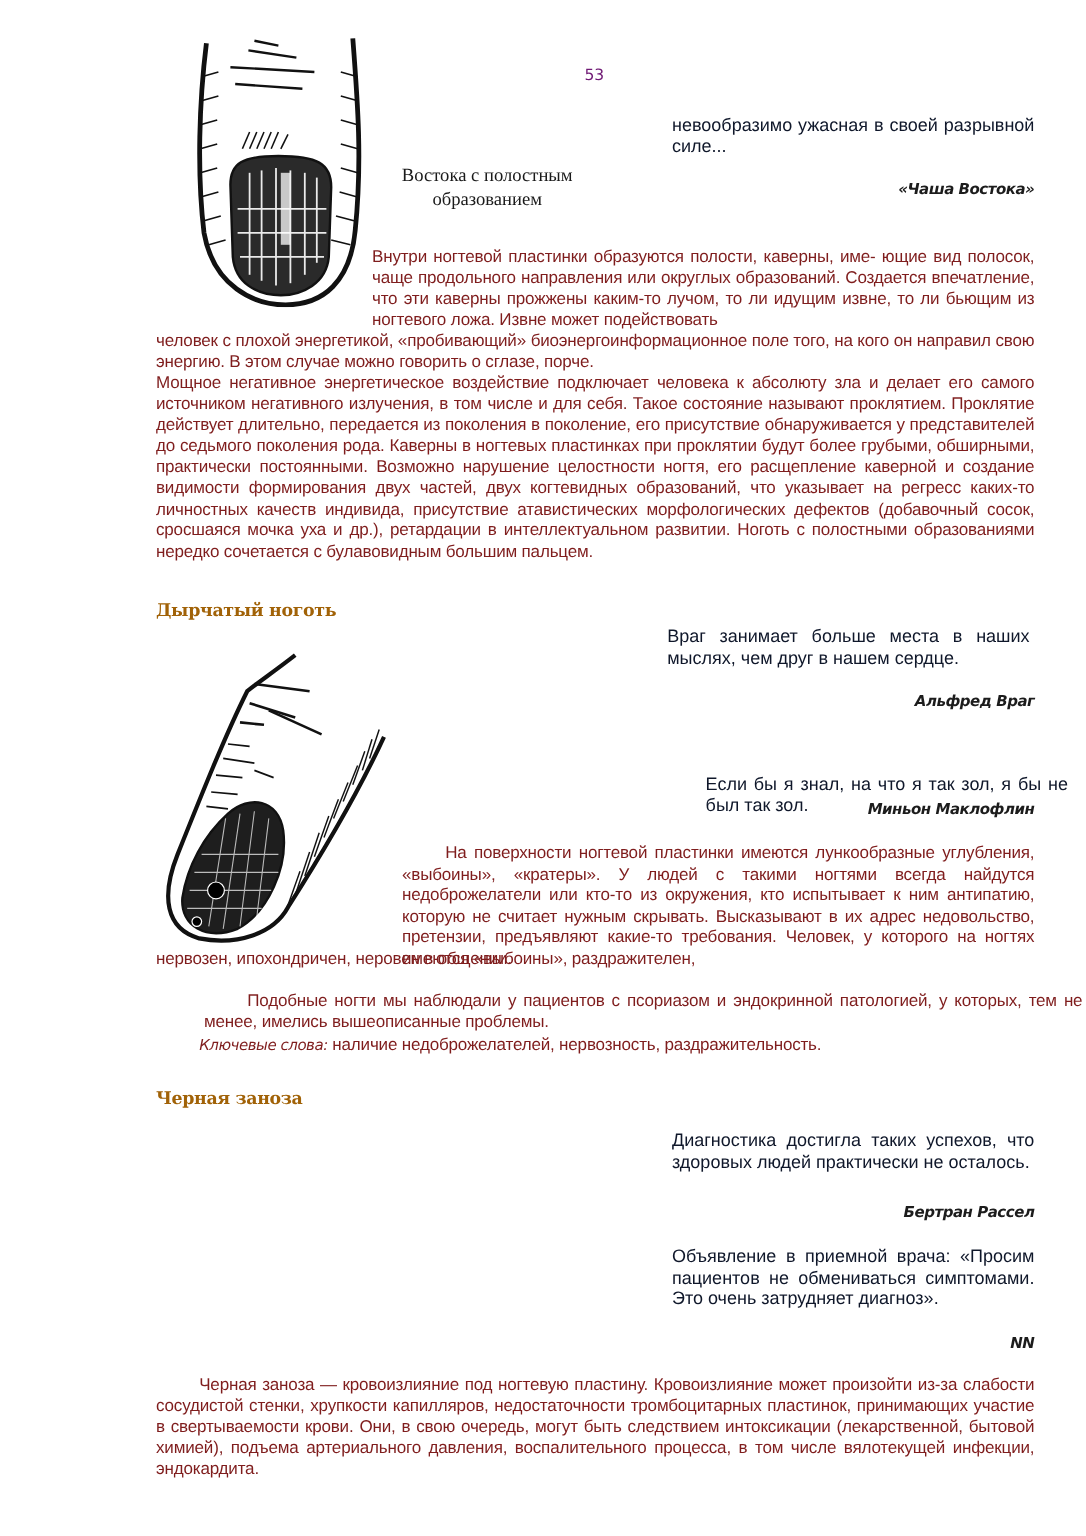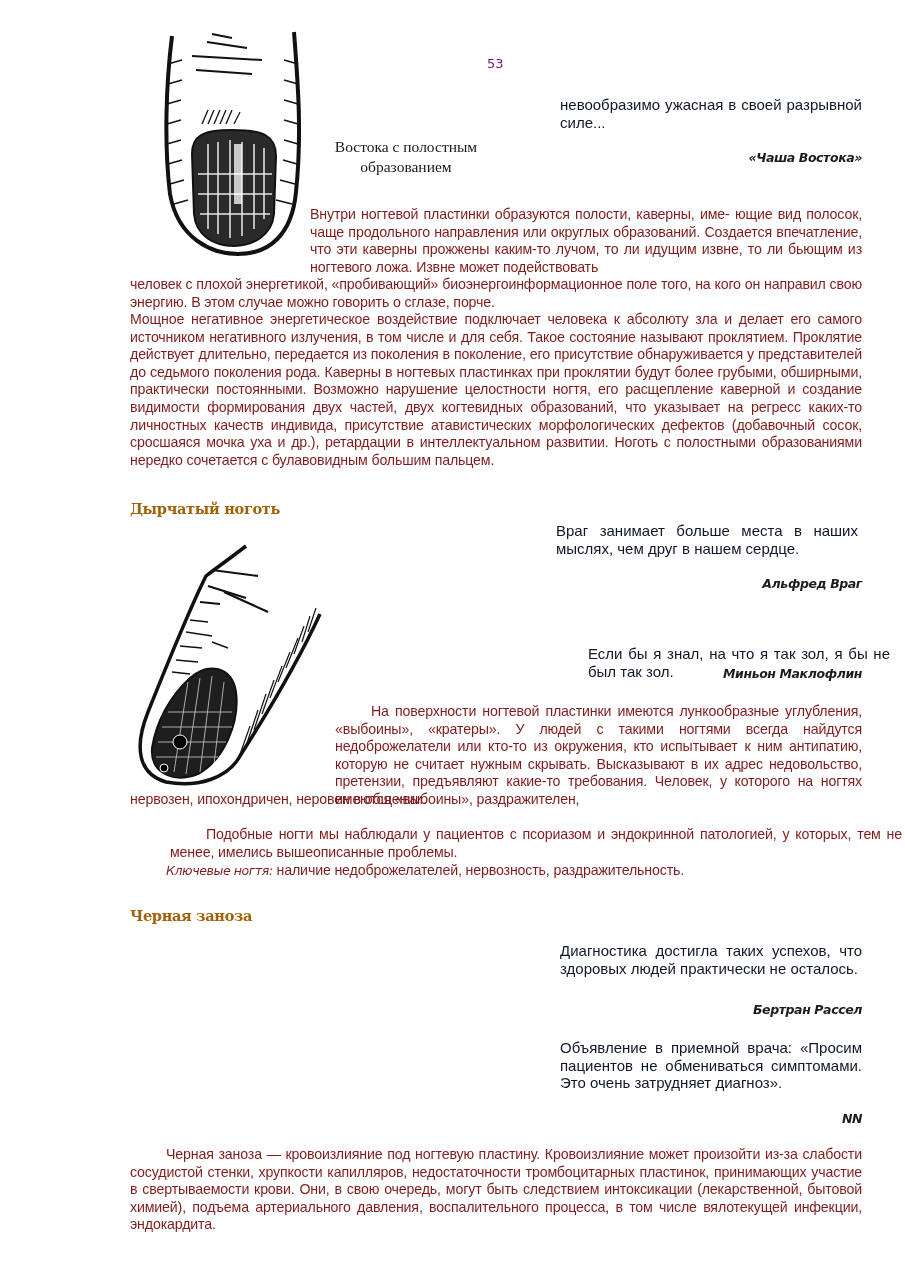--- a/index.html
+++ b/index.html
@@ -149,21 +149,21 @@
 </div>
 
 <div class="abs epigraph" style="left:556px; top:522px; width:302px;">Враг занимает больше места в наших мыслях, чем друг в нашем сердце.</div>
 <div class="abs epigraph-author" style="left:560px; top:576px; width:302px;">Альфред Враг</div>
 <div class="abs epigraph" style="left:588px; top:611px; width:302px;margin-top:34px;">Если бы я знал, на что я так зол, я бы не был так зол.</div>
 <div class="abs epigraph-author" style="left:560px; top:666px; width:302px;">Миньон Маклофлин</div>
 
 <p class="abs body-text indent" style="left:335px; top:703px; width:527px;">На поверхности ногтевой пластинки имеются лункообразные углубления, «выбоины», «кратеры». У людей с такими ногтями всегда найдутся недоброжелатели или кто-то из окружения, кто испытывает к ним антипатию, которую не считает нужным скрывать. Высказывают в их адрес недовольство, претензии, предъявляют какие-то требования. Человек, у которого на ногтях имеются «выбоины», раздражителен,</p>
 <p class="abs body-text" style="left:130px; top:791px; width:732px;">нервозен, ипохондричен, неровен в общении.</p>
 <p class="abs body-text indent" style="left:130px; top:826px; width:732px;margin-left:40px;">Подобные ногти мы наблюдали у пациентов с псориазом и эндокринной патологией, у которых, тем не менее, имелись вышеописанные проблемы.</p>
-<p class="abs body-text indent" style="left:130px; top:862px; width:732px; text-align:left;"><span class="kw-label">Ключевые ногтя:</span><span> наличие недоброжелателей, нервозность, раздражительность.</span></p>
+<p class="abs body-text indent" style="left:130px; top:862px; width:732px; text-align:left;"><span class="kw-label">Ключевые слова:</span><span> наличие недоброжелателей, нервозность, раздражительность.</span></p>
 
 <div class="abs section-heading" style="left:130px; top:907px;">Черная заноза</div>
 
 <div class="abs epigraph" style="left:560px; top:930px; width:302px;margin-top:12px;">Диагностика достигла таких успехов, что здоровых людей практически не осталось.</div>
 <div class="abs epigraph-author" style="left:560px; top:1002px; width:302px;">Бертран Рассел</div>
 <div class="abs epigraph" style="left:560px; top:1039px; width:302px;">Объявление в приемной врача: «Просим пациентов не обмениваться симптомами. Это очень затрудняет диагноз».</div>
 <div class="abs epigraph-author" style="left:560px; top:1111px; width:302px;">NN</div>
 
 <p class="abs body-text indent" style="left:130px; top:1146px; width:732px;">Черная заноза — кровоизлияние под ногтевую пластину. Кровоизлияние может произойти из-за слабости сосудистой стенки, хрупкости капилляров, недостаточности тромбоцитарных пластинок, принимающих участие в свертываемости крови. Они, в свою очередь, могут быть следствием интоксикации (лекарственной, бытовой химией), подъема артериального давления, воспалительного процесса, в том числе вялотекущей инфекции, эндокардита.</p>
 

